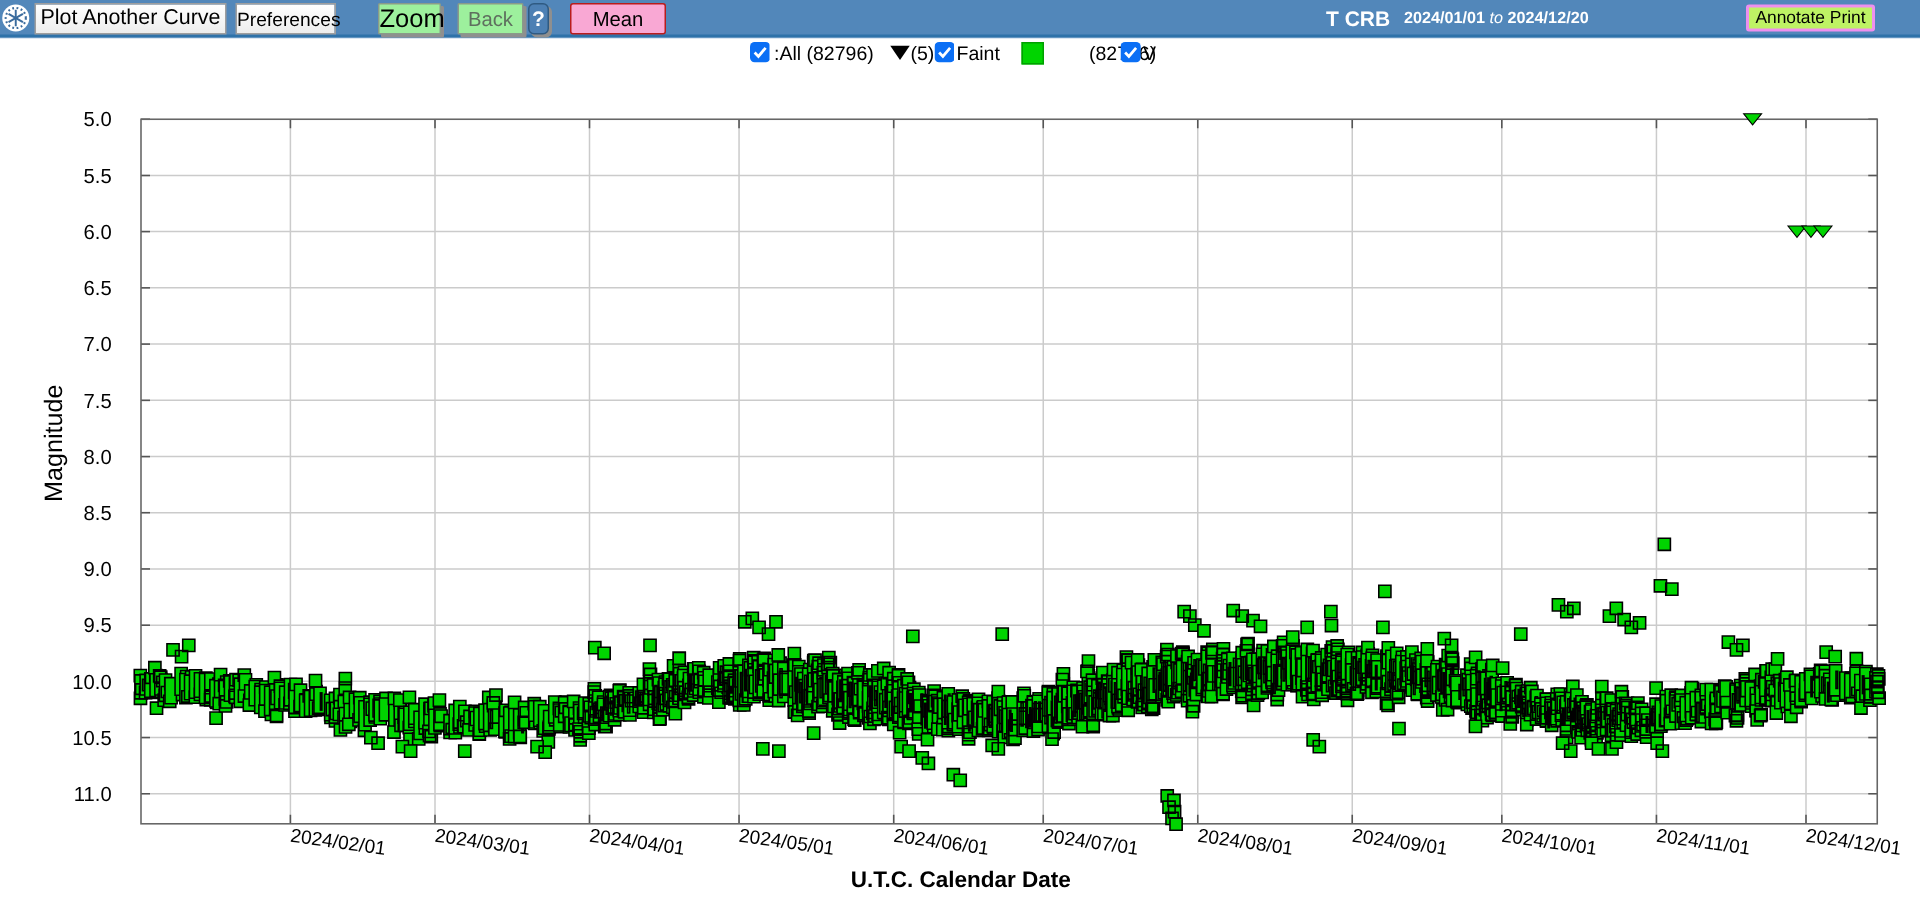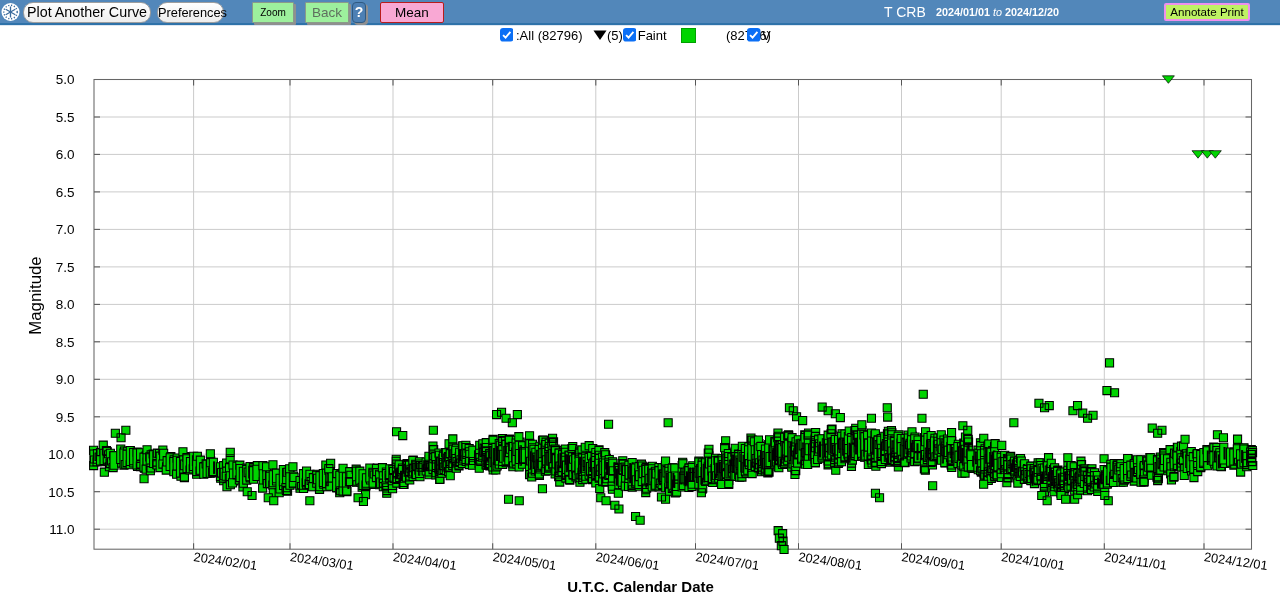--- a/index.html
+++ b/index.html
@@ -1,24 +1,24 @@
 <!DOCTYPE html>
 <html><head><meta charset="utf-8"><style>
 html,body{margin:0;padding:0;width:1280px;height:603px;background:#fff;overflow:hidden}
 body{font-family:"Liberation Sans",sans-serif;position:relative}
 #bar{position:absolute;left:0;top:0;width:1280px;height:23px;background:#5287ba;border-bottom:2px solid #2e72a9;box-shadow:0 1px 0 #dde7f2}
-.btn{position:absolute;top:2px;height:21px;box-sizing:border-box;background:linear-gradient(#ffffff,#ededed);border:1px solid #9e9e9e;border-radius:10px;font-size:13.5px;color:#000;text-align:center;line-height:19px}
+.btn{position:absolute;top:2px;height:21px;box-sizing:border-box;background:linear-gradient(#ffffff,#ededed);border:1px solid #9e9e9e;border-radius:0;font-size:13.5px;color:#000;text-align:center;line-height:19px}
 .sq{border-radius:1px;background:#9df09d;border:1px solid #8a9a8a;box-shadow:2px 2px 0 #8f8f8f}
 #b1{left:23px;width:128px;font-size:14.3px}
 #b2{left:157px;width:67px;font-size:12.8px}
-#bz{left:252px;width:42px;font-size:10px}
+#bz{left:252px;width:42px;font-size:17px}
 #bb{left:305px;width:44px;color:#5f6f5f}
 #bq{left:352px;width:14px;background:#4d80b4;border:1.5px solid #2f5a82;border-radius:4px;color:#fff;font-weight:bold;font-size:14px;line-height:18px;box-shadow:2px 2px 0 #8f8f8f}
 #bm{left:380px;width:64px;background:#f9a8d4;border:1px solid #b91c1c;border-radius:2px}
-#ttl{position:absolute;left:884px;top:0;height:24px;line-height:25px;color:#fff;font-size:14px;font-weight:normal}
+#ttl{position:absolute;left:884px;top:0;height:24px;line-height:25px;color:#fff;font-size:14px;font-weight:bold}
 #dts{position:absolute;left:936px;top:0;height:40px;line-height:25px;color:#fff;font-size:10.8px;font-weight:bold}
 #ap{left:1164px;top:3px;height:18px;width:86px;background:#bef264;border:2px solid #ee8fee;border-radius:2px;font-size:11.6px;line-height:14px}
 #cbs{position:absolute;top:27.5px;left:0;width:1280px;height:16px;font-size:13px}
 .ci{position:absolute;top:0}
 .cb{position:absolute;top:0.5px;width:13.5px;height:13.5px}
 .sw{position:absolute;top:0.5px;width:12.5px;height:12.5px;background:#00d400;border:0.5px solid #00a000}
 svg{position:absolute;left:0;top:0}
 .g{stroke:#cbcbcb;stroke-width:1}
 .tk{stroke:#555;stroke-width:1.05}
 .bx{fill:none;stroke:#666;stroke-width:1.05}

